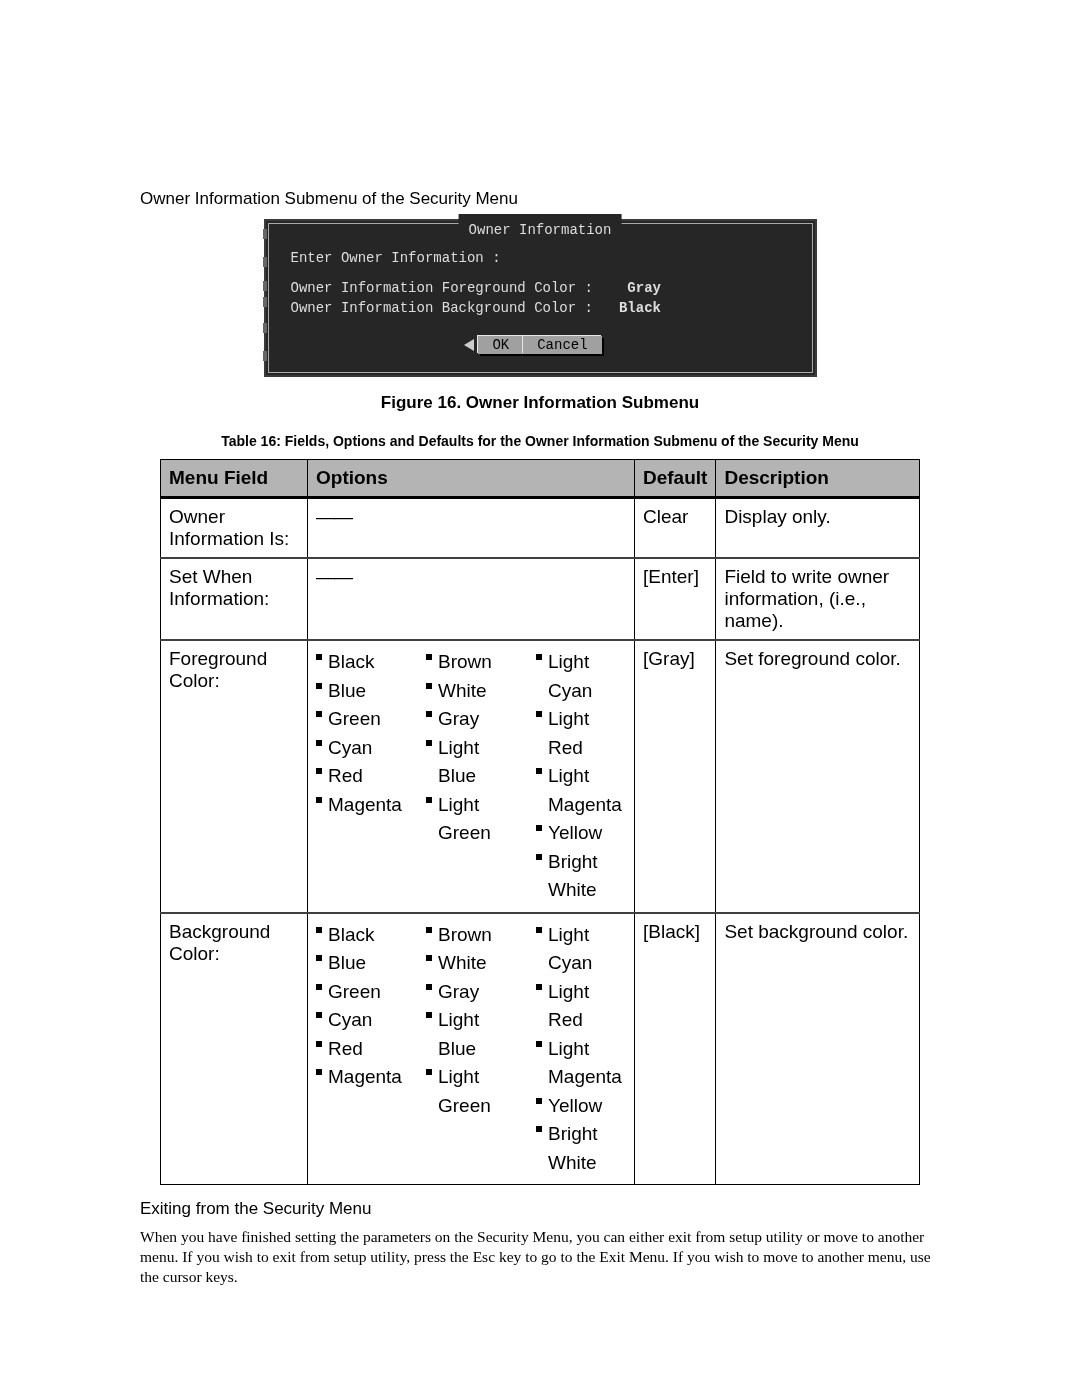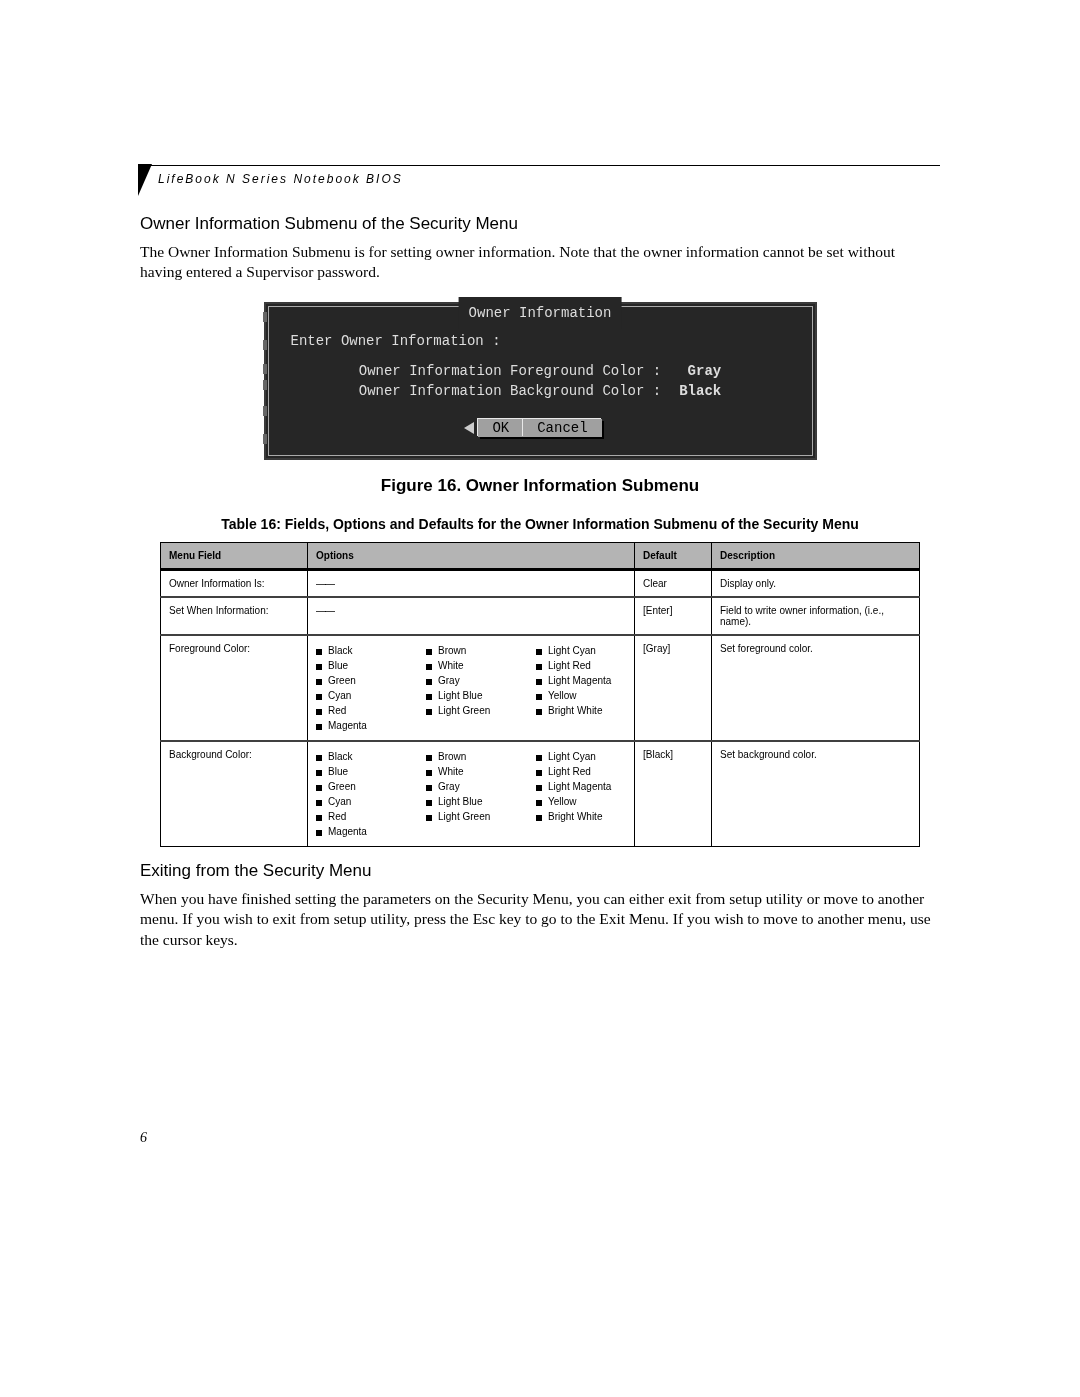--- a/index.html
+++ b/index.html
@@ -74,21 +74,21 @@
     transform: translateX(-50%);
     background: #262626;
     padding: 8px 10px;
     font-family: "Courier New", monospace;
     font-size: 14px;
     color: #ddd;
     white-space: nowrap;
   }
   .bios-line { margin: 2px 0; white-space: pre; }
   .bios-grid {
-    display: flex; justify-content: center;
+    display: flex; justify-content: flex-start; gap: 8px;
   }
   .bios-val { text-align: right; font-weight: bold; min-width: 60px;}
   .bios-buttons {
     display: flex;
     justify-content: center;
     margin-top: 18px;
     align-items: center;
   }
   .bios-btn {
     background: #a0a0a0;
@@ -131,21 +131,21 @@
     font-weight: bold;
     font-size: 14px;
     margin: 0 0 10px 0;
   }
   
   table.fields {
     width: 760px;
     margin: 0 auto;
     border-collapse: collapse;
     font-family: "Helvetica Neue", Arial, sans-serif;
-    font-size: 10px;
+    font-size: 19px;
   }
   table.fields th {
     background: #b4b4b4;
     text-align: left;
     padding: 7px 8px;
     border: 1px solid #000;
     border-bottom: 3px solid #000;
     font-weight: bold;
   }
   table.fields td {
@@ -165,27 +165,22 @@
     font-style: italic;
     font-size: 14px;
     margin-top: 180px;
   }
 </style>
 </head>
 <body>
 
 <div class="page">
 
-  <div class="border-top">
-    <div class="corner-flag"></div>
-    <div class="running-head">LifeBook N Series Notebook BIOS</div>
-  </div>
 
   <h2 class="section">Owner Information Submenu of the Security Menu</h2>
-  <p class="body">The Owner Information Submenu is for setting owner information. Note that the owner information cannot be set without having entered a Supervisor password.</p>
 
   <div class="bios-wrap">
     <div class="side-tabs">
       <div class="side-tab" style="top:6px"></div>
       <div class="side-tab" style="top:34px"></div>
       <div class="side-tab" style="top:58px"></div>
       <div class="side-tab" style="top:74px"></div>
       <div class="side-tab" style="top:100px"></div>
       <div class="side-tab" style="top:128px"></div>
     </div>

